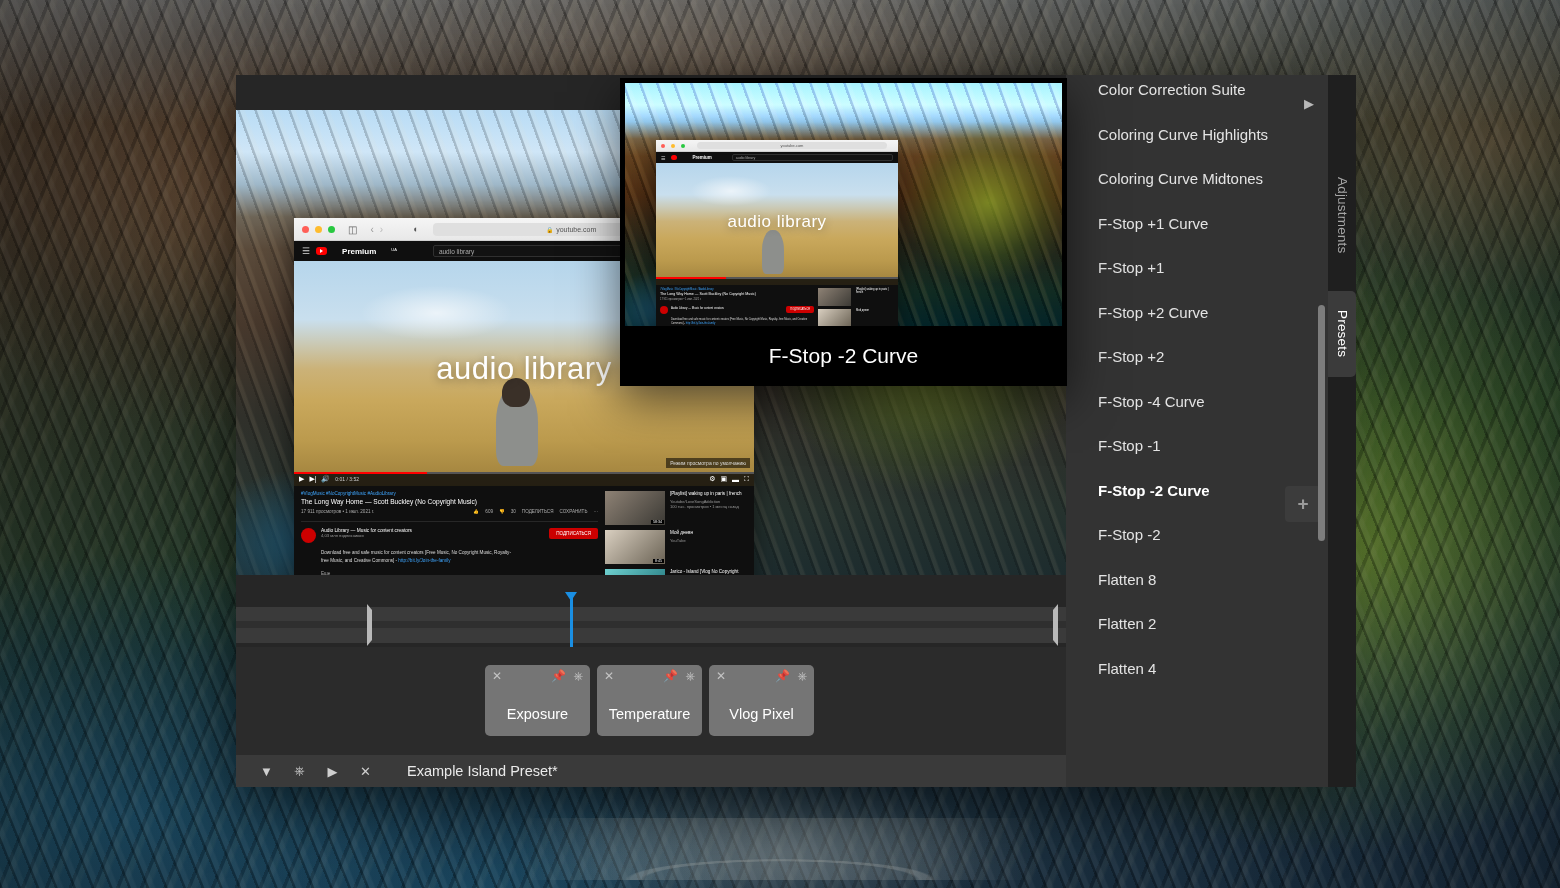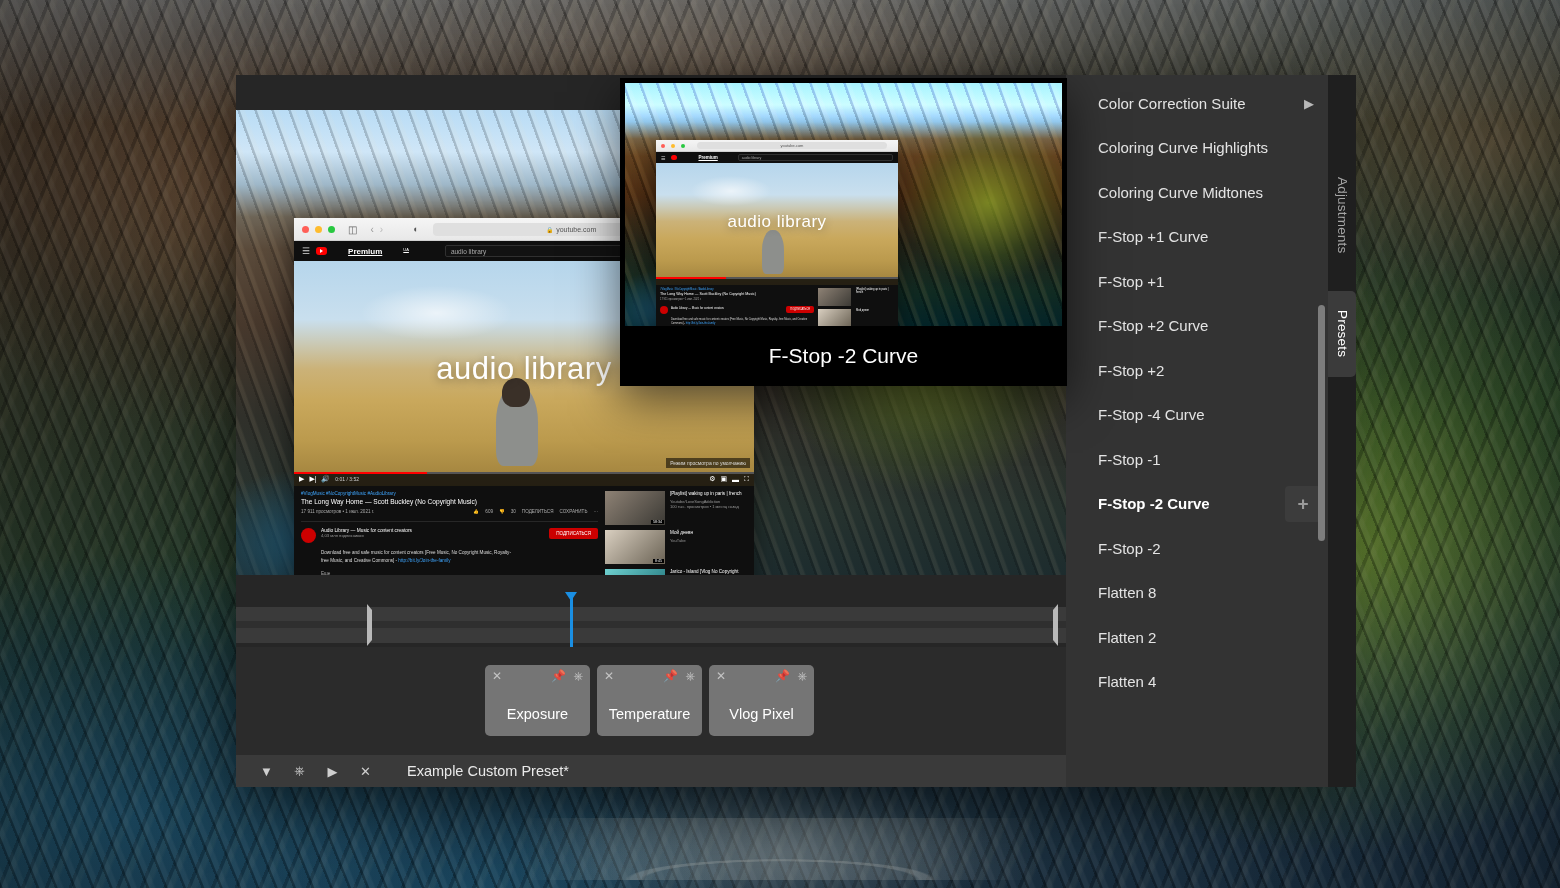--- a/index.html
+++ b/index.html
@@ -102,21 +102,21 @@
     background: linear-gradient(180deg,#f5f5f5,#e8e8e8); border-bottom: 1px solid #d0d0d0;
   }
   .dot { border-radius: 50%; display: inline-block; }
   .dot.r { background:#ff5f57 } .dot.y { background:#febc2e } .dot.g { background:#28c840 }
   .sf-url {
     flex: 1; background: #dfdfdf; border-radius: 4px; color: #555;
     display: flex; align-items: center; justify-content: center;
     overflow: hidden; white-space: nowrap;
   }
   .yt-bar { display: flex; align-items: center; gap: 6px; background: #0f0f0f; }
-  .yt-logo { color:#fff; display:flex; gap:21px;text-decoration:underline; }
+  .yt-logo { color:#fff; display:flex; gap:15px; }
   .yt-play { background:#f00; border-radius:3px; }
   .yt-search {
     flex: 1; background:#121212; border:1px solid #303030; border-radius:2px;
     color:#aaa; overflow:hidden; white-space:nowrap; display:flex; align-items:center;
   }
   .yt-video {
     position: relative; overflow: hidden;
     background: linear-gradient(180deg,#b6d6ec 0%,#c9dfee 26%,#cbb278 48%,#c9a85c 62%,#bb9a4d 80%,#9d7f3b 100%);
   }
   .yt-video .sun {
@@ -175,21 +175,21 @@
   }
   .bb-btn { width:33px; text-align:center; font-size:13px; color:#cfcfcf; }
   #preset-name { margin-left:25px; font-size:14.5px; color:#eaeaea; }
 
   
   #presets-panel {
     width: 262px; background:#333333; position:relative; overflow:hidden;
   }
   #presets-list { position:absolute; inset:0; padding-top:6px; }
   .preset-item {
-    height: 44.5px; display:flex; align-items:center; padding-left:32px;
+    height: 44.5px; display:flex; align-items:flex-start; padding-left:32px;
     color:#e4e4e4; font-size:15px; position:relative;
   }
   .preset-item.selected { color:#ffffff; font-weight:700; }
   .first-arrow { position:absolute; right:14px; top:50%; transform:translateY(-50%); color:#b8b8b8; font-size:13px; }
   .add-btn {
     position:absolute; right:7px; top:50%; transform:translateY(-50%);
     width:36px; height:36px; background:#3c3c3c; border-radius:4px;
     display:flex; align-items:center; justify-content:center; color:#9a9a9a; font-size:19px;
   }
   #panel-scrollbar {
@@ -407,21 +407,21 @@
         </div>
         <span>Vlog Pixel</span>
       </div>
     </div>
 
     <div id="bottom-bar">
       <span class="bb-btn">▼</span>
       <span class="bb-btn">⎈</span>
       <span class="bb-btn">▶</span>
       <span class="bb-btn">✕</span>
-      <span id="preset-name">Example Custom Preset*</span>
+      <span id="preset-name">Example Island Preset*</span>
     </div>
   </div>
 
   <div id="presets-panel">
     <div id="presets-list">
       <div class="preset-item">
         <span>Color Correction Suite</span>
         <span class="first-arrow">▶</span>
       </div>
       <div class="preset-item">

